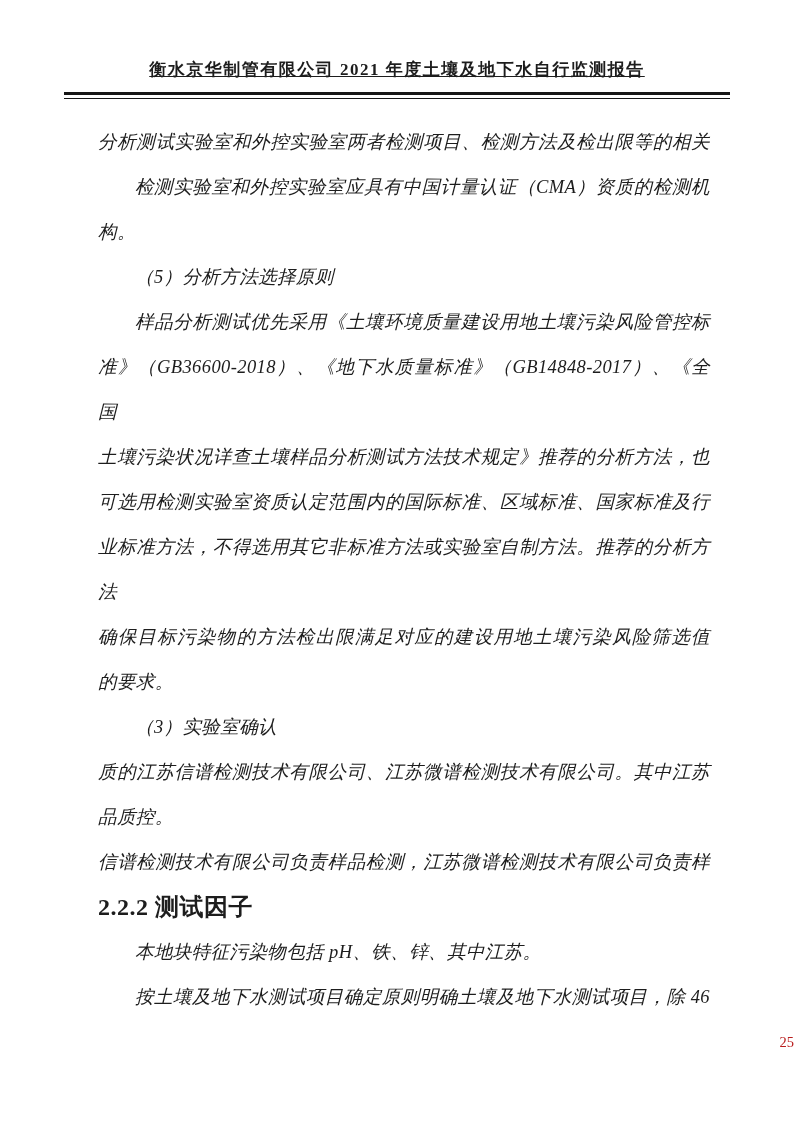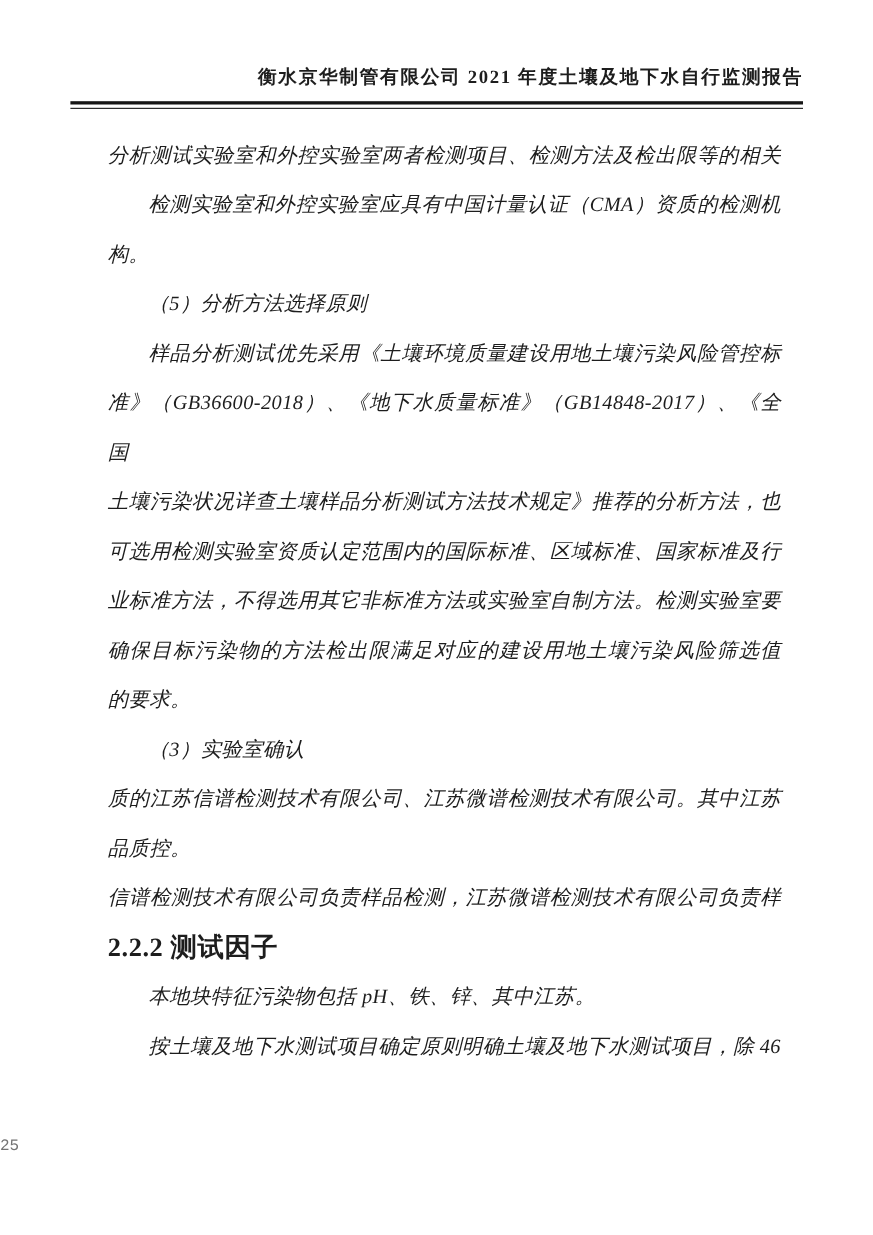--- a/index.html
+++ b/index.html
@@ -11,25 +11,26 @@
     background: #ffffff;
     font-family: "Liberation Serif", "DejaVu Serif", serif;
     color: #1d1d1d;
     overflow: hidden;
   }
   .doc-header-title {
     position: absolute;
     top: 58px;
     left: 64px;
     width: 666px;
-    text-align: right;
+    text-align: center;
     font-size: 17px;
     font-weight: bold;
     letter-spacing: 1.5px;
     white-space: nowrap;
+    text-decoration: underline;
   }
   .header-rule {
     position: absolute;
     top: 92px;
     left: 64px;
     width: 666px;
     height: 3px;
     border-top: 3px solid #161616;
     border-bottom: 1.5px solid #161616;
   }
@@ -53,45 +54,44 @@
     font-size: 24px;
     font-weight: bold;
     line-height: 45px;
     letter-spacing: 0.5px;
   }
   .doc-footer {
     position: absolute;
     top: 1034px;
     left: 0;
     width: 100%;
-    text-align: left;
+    text-align: right;
     font-size: 14.5px;
-    color: #737373;
-    font-family: Liberation Mono, monospace;
+    color: #b91c1c;
   }
 </style>
 </head>
 <body>
 
 <div class="page">
 
   <div class="doc-header-title">衡水京华制管有限公司 2021 年度土壤及地下水自行监测报告</div>
 
   <div class="header-rule"></div>
 
   <div class="doc-body">
       <div class="line fill">分析测试实验室和外控实验室两者检测项目、检测方法及检出限等的相关</div>
       <div class="line fill indent">检测实验室和外控实验室应具有中国计量认证（CMA）资质的检测机</div>
       <div class="line">构。</div>
       <div class="line indent">（5）分析方法选择原则</div>
       <div class="line fill indent">样品分析测试优先采用《土壤环境质量建设用地土壤污染风险管控标</div>
       <div class="line fill">准》（GB36600-2018）、《地下水质量标准》（GB14848-2017）、《全国</div>
       <div class="line fill">土壤污染状况详查土壤样品分析测试方法技术规定》推荐的分析方法，也</div>
       <div class="line fill">可选用检测实验室资质认定范围内的国际标准、区域标准、国家标准及行</div>
-      <div class="line fill">业标准方法，不得选用其它非标准方法或实验室自制方法。检测实验室要</div>
+      <div class="line fill">业标准方法，不得选用其它非标准方法或实验室自制方法。推荐的分析方法</div>
       <div class="line fill">确保目标污染物的方法检出限满足对应的建设用地土壤污染风险筛选值</div>
       <div class="line">的要求。</div>
       <div class="line indent">（3）实验室确认</div>
       <div class="line fill">质的江苏信谱检测技术有限公司、江苏微谱检测技术有限公司。其中江苏</div>
       <div class="line">品质控。</div>
       <div class="line fill">信谱检测技术有限公司负责样品检测，江苏微谱检测技术有限公司负责样</div>
       <div class="heading-line">2.2.2 测试因子</div>
       <div class="line indent">本地块特征污染物包括 pH、铁、锌、其中江苏。</div>
       <div class="line fill indent">按土壤及地下水测试项目确定原则明确土壤及地下水测试项目，除 46</div>
     </div>

